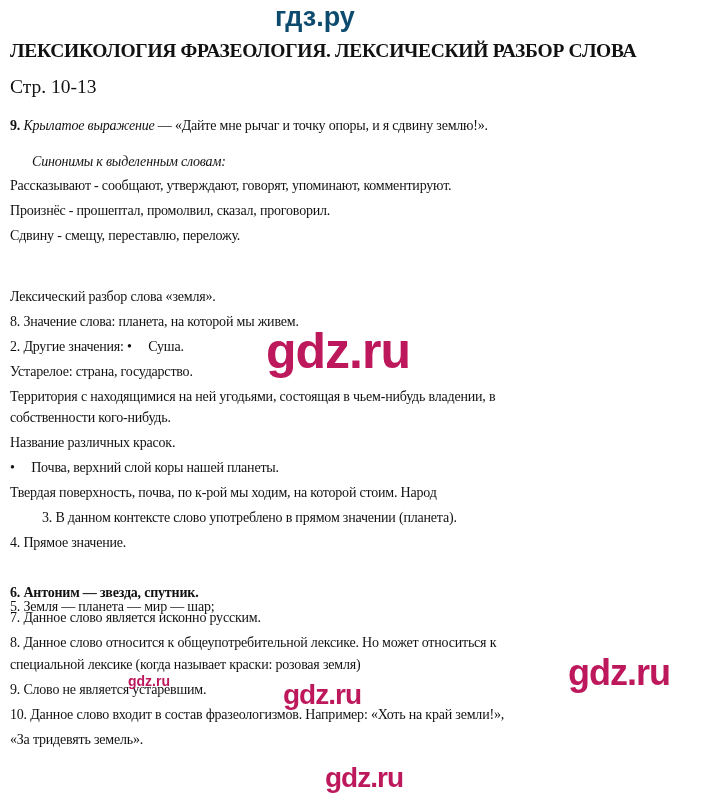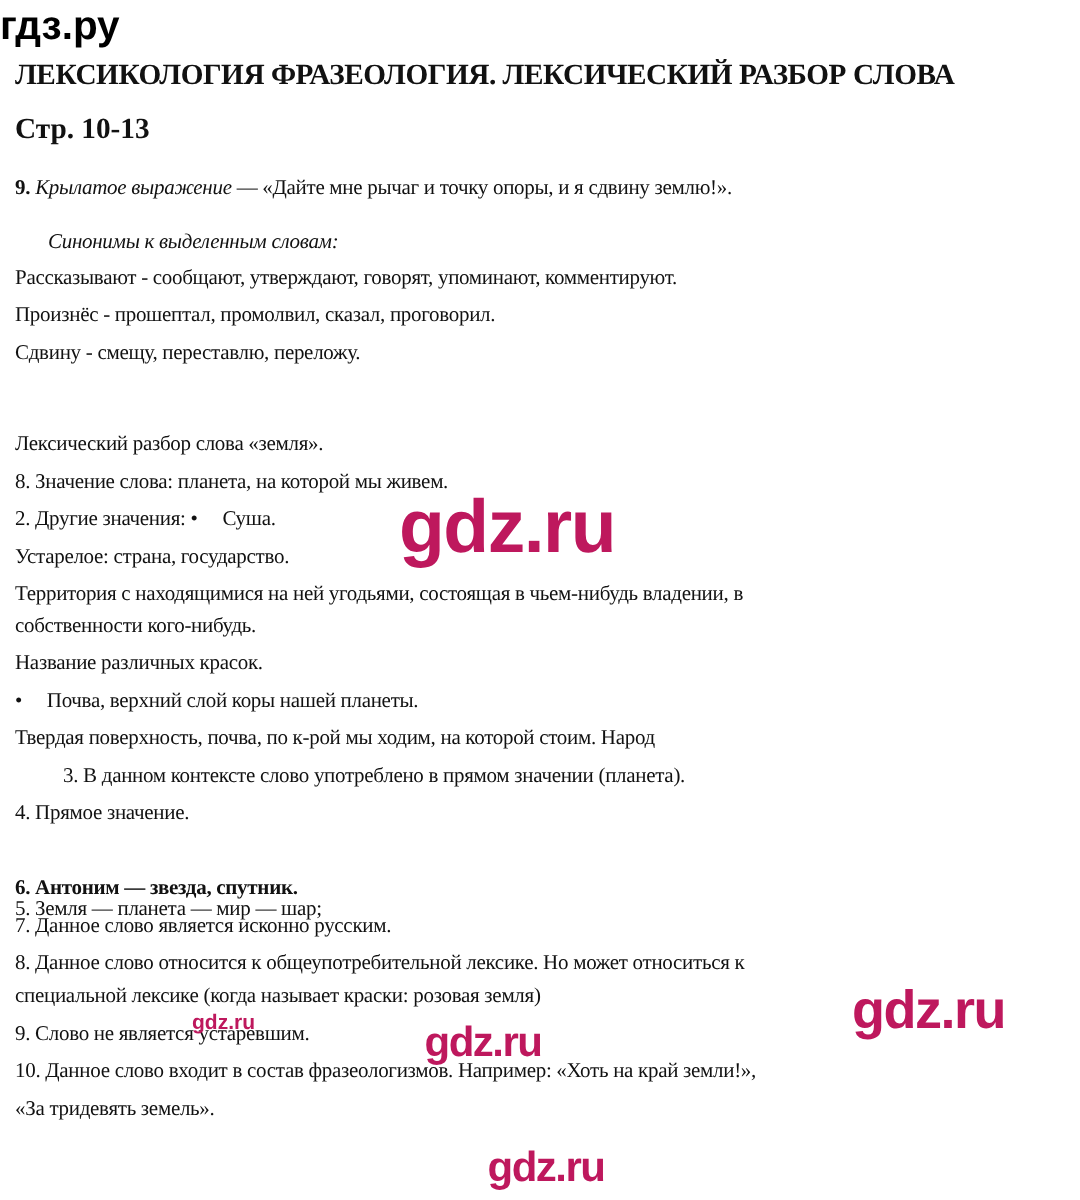--- a/index.html
+++ b/index.html
@@ -1,19 +1,19 @@
 <!DOCTYPE html>
 <html><head>
 <meta charset="utf-8">
 <style>
   html, body { margin: 0; padding: 0; background: #ffffff; }
   body { width: 720px; height: 800px; position: relative; overflow: hidden; font-family: "Liberation Serif", serif; color: #111; }
-  .site-header { position: absolute; top: 2px; left: 0; width: 630px; font-family: "Liberation Sans", sans-serif; font-weight: bold; font-size: 27px; color: #000000; }
+  .site-header { position: absolute; top: 2px; left: 0; width: 630px; text-align: center; font-family: "Liberation Sans", sans-serif; font-weight: bold; font-size: 27px; color: #0c4a6e; }
   .title { position: absolute; left: 10px; top: 40px; font-weight: bold; font-size: 19.5px; letter-spacing: -0.3px; white-space: nowrap; }
-  .pages { position: absolute; left: 10px; top: 76px; font-weight: bold; font-size: 19.5px; }
+  .pages { position: absolute; left: 10px; top: 76px; font-weight: normal; font-size: 19.5px; }
   .line { position: absolute; left: 10px; font-size: 14px; white-space: nowrap; letter-spacing: -0.2px; text-align: right; }
   .bold { font-weight: bold; }
   .ital { font-style: italic; }
   .wm { position: absolute; font-family: "Liberation Sans", sans-serif; font-weight: bold; color: #be185d; letter-spacing: -1px; }
 </style>
 </head>
 <body>
 
 <div class="site-header">гдз.ру</div>
 

